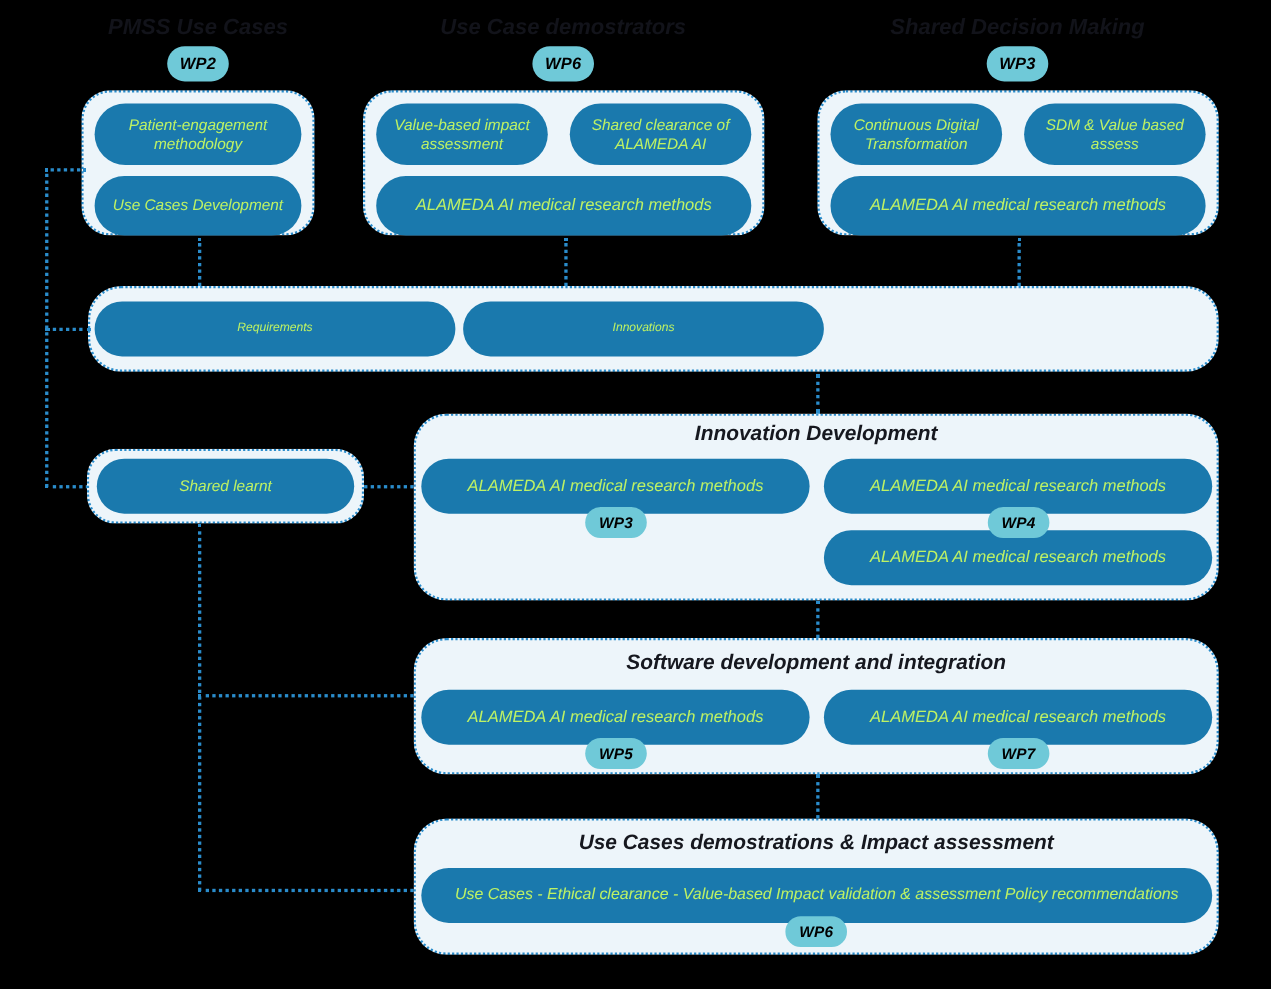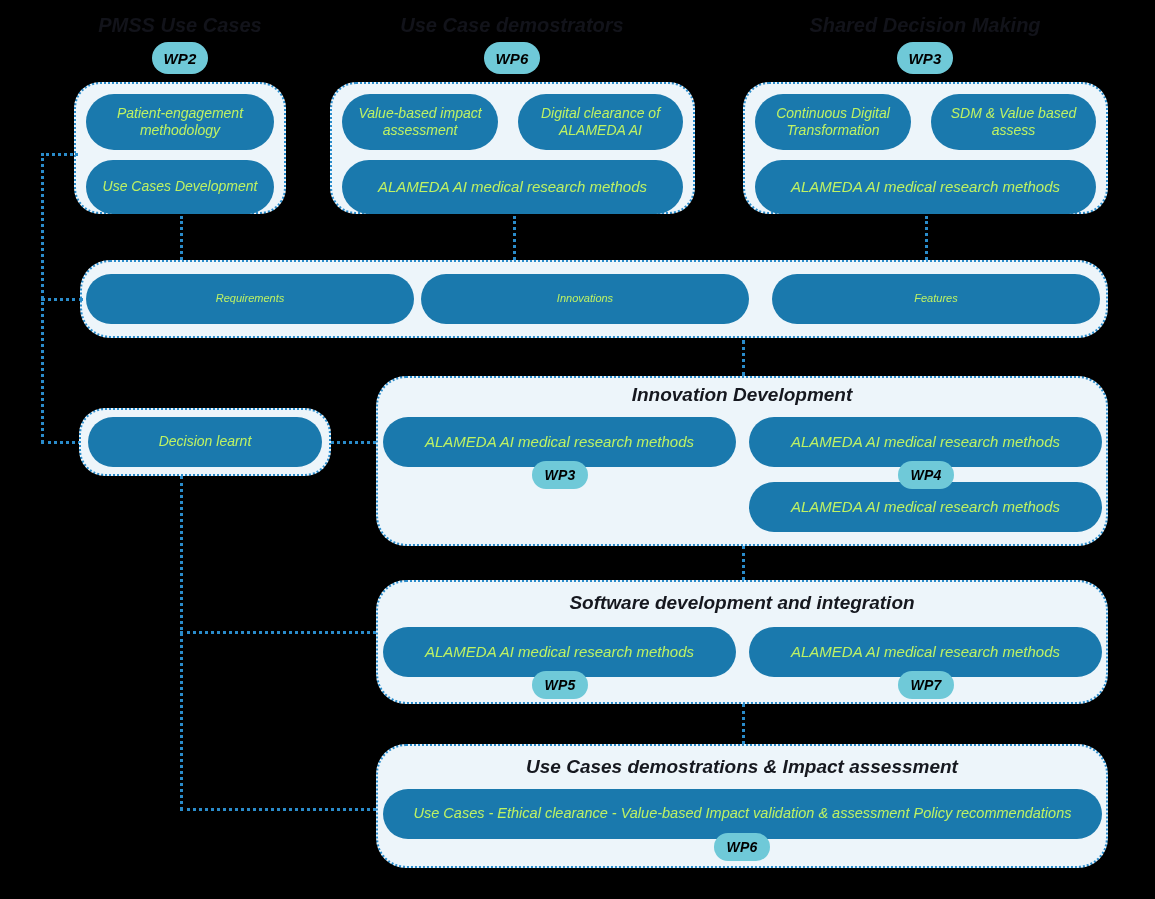--- a/index.html
+++ b/index.html
@@ -89,49 +89,48 @@
   <div class="abs wp" style="left:152px;top:42px;width:56px;">WP2</div>
   <div class="abs wp" style="left:484px;top:42px;width:56px;">WP6</div>
   <div class="abs wp" style="left:897px;top:42px;width:56px;">WP3</div>
 
   <div class="abs group" style="left:74px;top:82px;width:212px;height:132px;"></div>
   <div class="abs pill small" style="left:86px;top:94px;width:188px;height:56px;">Patient-engagement methodology</div>
   <div class="abs pill small" style="left:86px;top:160px;width:188px;height:54px;">Use Cases Development</div>
 
   <div class="abs group" style="left:330px;top:82px;width:365px;height:132px;"></div>
   <div class="abs pill small" style="left:342px;top:94px;width:156px;height:56px;">Value-based impact assessment</div>
-  <div class="abs pill small" style="left:518px;top:94px;width:165px;height:56px;">Digital clearance of ALAMEDA AI</div>
+  <div class="abs pill small" style="left:518px;top:94px;width:165px;height:56px;">Shared clearance of ALAMEDA AI</div>
   <div class="abs pill wide" style="left:342px;top:160px;width:341px;height:54px;">ALAMEDA AI medical research methods</div>
 
   <div class="abs group" style="left:743px;top:82px;width:365px;height:132px;"></div>
   <div class="abs pill small" style="left:755px;top:94px;width:156px;height:56px;">Continuous Digital Transformation</div>
   <div class="abs pill small" style="left:931px;top:94px;width:165px;height:56px;">SDM &amp; Value based assess</div>
   <div class="abs pill wide" style="left:755px;top:160px;width:341px;height:54px;">ALAMEDA AI medical research methods</div>
 
   <div class="abs vline" style="left:180px;top:216px;height:44px;"></div>
   <div class="abs vline" style="left:513px;top:216px;height:44px;"></div>
   <div class="abs vline" style="left:925px;top:216px;height:44px;"></div>
 
   <div class="abs group group-lg" style="left:80px;top:260px;width:1028px;height:78px;"></div>
   <div class="abs pill band" style="left:86px;top:274px;width:328px;height:50px;">Requirements</div>
   <div class="abs pill band" style="left:421px;top:274px;width:328px;height:50px;">Innovations</div>
-  <div class="abs pill band" style="left:772px;top:274px;width:328px;height:50px;">Features</div>
 
   <div class="abs vline" style="left:742px;top:340px;height:36px;"></div>
 
   <div class="abs vline" style="left:41px;top:153px;height:290px;"></div>
 
   <div class="abs hline" style="left:41px;top:153px;width:37px;"></div>
 
   <div class="abs hline" style="left:41px;top:298px;width:42px;"></div>
 
   <div class="abs hline" style="left:41px;top:441px;width:40px;"></div>
 
   <div class="abs group" style="left:79px;top:408px;width:252px;height:68px;"></div>
-  <div class="abs pill small" style="left:88px;top:417px;width:234px;height:50px;">Decision learnt</div>
+  <div class="abs pill small" style="left:88px;top:417px;width:234px;height:50px;">Shared learnt</div>
 
   <div class="abs hline" style="left:331px;top:441px;width:45px;"></div>
 
   <div class="abs vline" style="left:180px;top:476px;height:334px;"></div>
   <div class="abs hline" style="left:180px;top:631px;width:196px;"></div>
   <div class="abs hline" style="left:180px;top:808px;width:196px;"></div>
 
   <div class="abs group group-lg" style="left:376px;top:376px;width:732px;height:170px;"></div>
   <div class="abs sec-title" style="left:376px;top:384px;width:732px;">Innovation Development</div>
 

